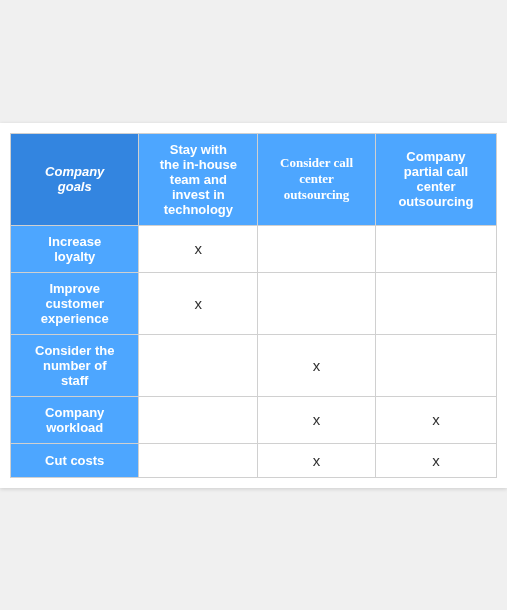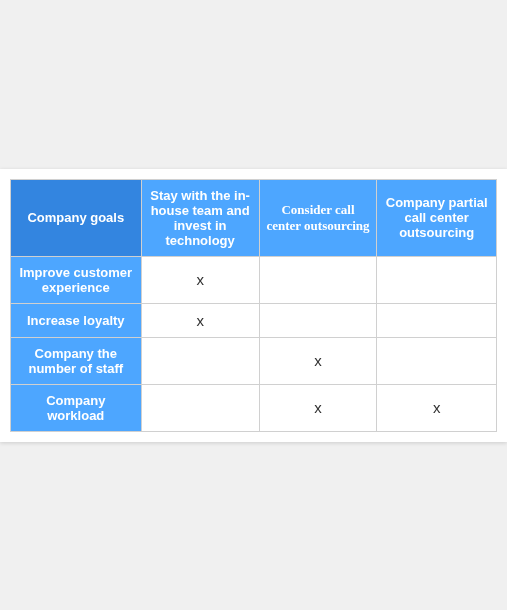--- a/index.html
+++ b/index.html
@@ -26,21 +26,21 @@
     table {
       border-collapse: collapse;
       width: 487px;
     }
 
     th, td {
       border: 1px solid #d0d0d0;
       text-align: center;
       vertical-align: middle;
       font-size: 13px;
-      padding: 8px 6px;
+      padding: 8px 20px;
     }
 
     thead th {
       background-color: #4da6ff;
       color: #fff;
       font-weight: bold;
       font-size: 13px;
     }
 
     thead th.col-goals {
@@ -65,46 +65,52 @@
       border-bottom: 1px solid #ccc;
     }
   </style>
 </head>
 <body>
 
 <div class="table-wrapper">
   <table>
     <thead>
       <tr>
-        <th class="col-goals" style="width:136px;">Company goals</th>
+        <th class="col-goals" style="width:136px;font-style:italic;">Company goals</th>
         <th style="width:122px;">Stay with the in-house team and invest in technology</th>
         <th style="width:122px;font-family:Liberation Serif, serif;">Consider call center outsourcing</th>
         <th style="width:123px;">Company partial call center outsourcing</th>
       </tr>
     </thead>
     <tbody id="table-body">
     <tr>
+          <td class="row-label">Increase loyalty</td>
+          <td class="cell-value">x</td>
+          <td class="cell-value"></td>
+          <td class="cell-value"></td>
+        </tr>
+        <tr>
           <td class="row-label">Improve customer experience</td>
           <td class="cell-value">x</td>
           <td class="cell-value"></td>
           <td class="cell-value"></td>
         </tr>
         <tr>
-          <td class="row-label">Increase loyalty</td>
-          <td class="cell-value">x</td>
-          <td class="cell-value"></td>
-          <td class="cell-value"></td>
-        </tr>
-        <tr>
-          <td class="row-label">Company the number of staff</td>
+          <td class="row-label">Consider the number of staff</td>
           <td class="cell-value"></td>
           <td class="cell-value">x</td>
           <td class="cell-value"></td>
         </tr>
         <tr>
           <td class="row-label">Company workload</td>
           <td class="cell-value"></td>
           <td class="cell-value">x</td>
           <td class="cell-value">x</td>
         </tr>
+        <tr>
+          <td class="row-label">Cut costs</td>
+          <td class="cell-value"></td>
+          <td class="cell-value">x</td>
+          <td class="cell-value">x</td>
+        </tr>
       </tbody>
   </table>
 </div>
 
 </body></html>

